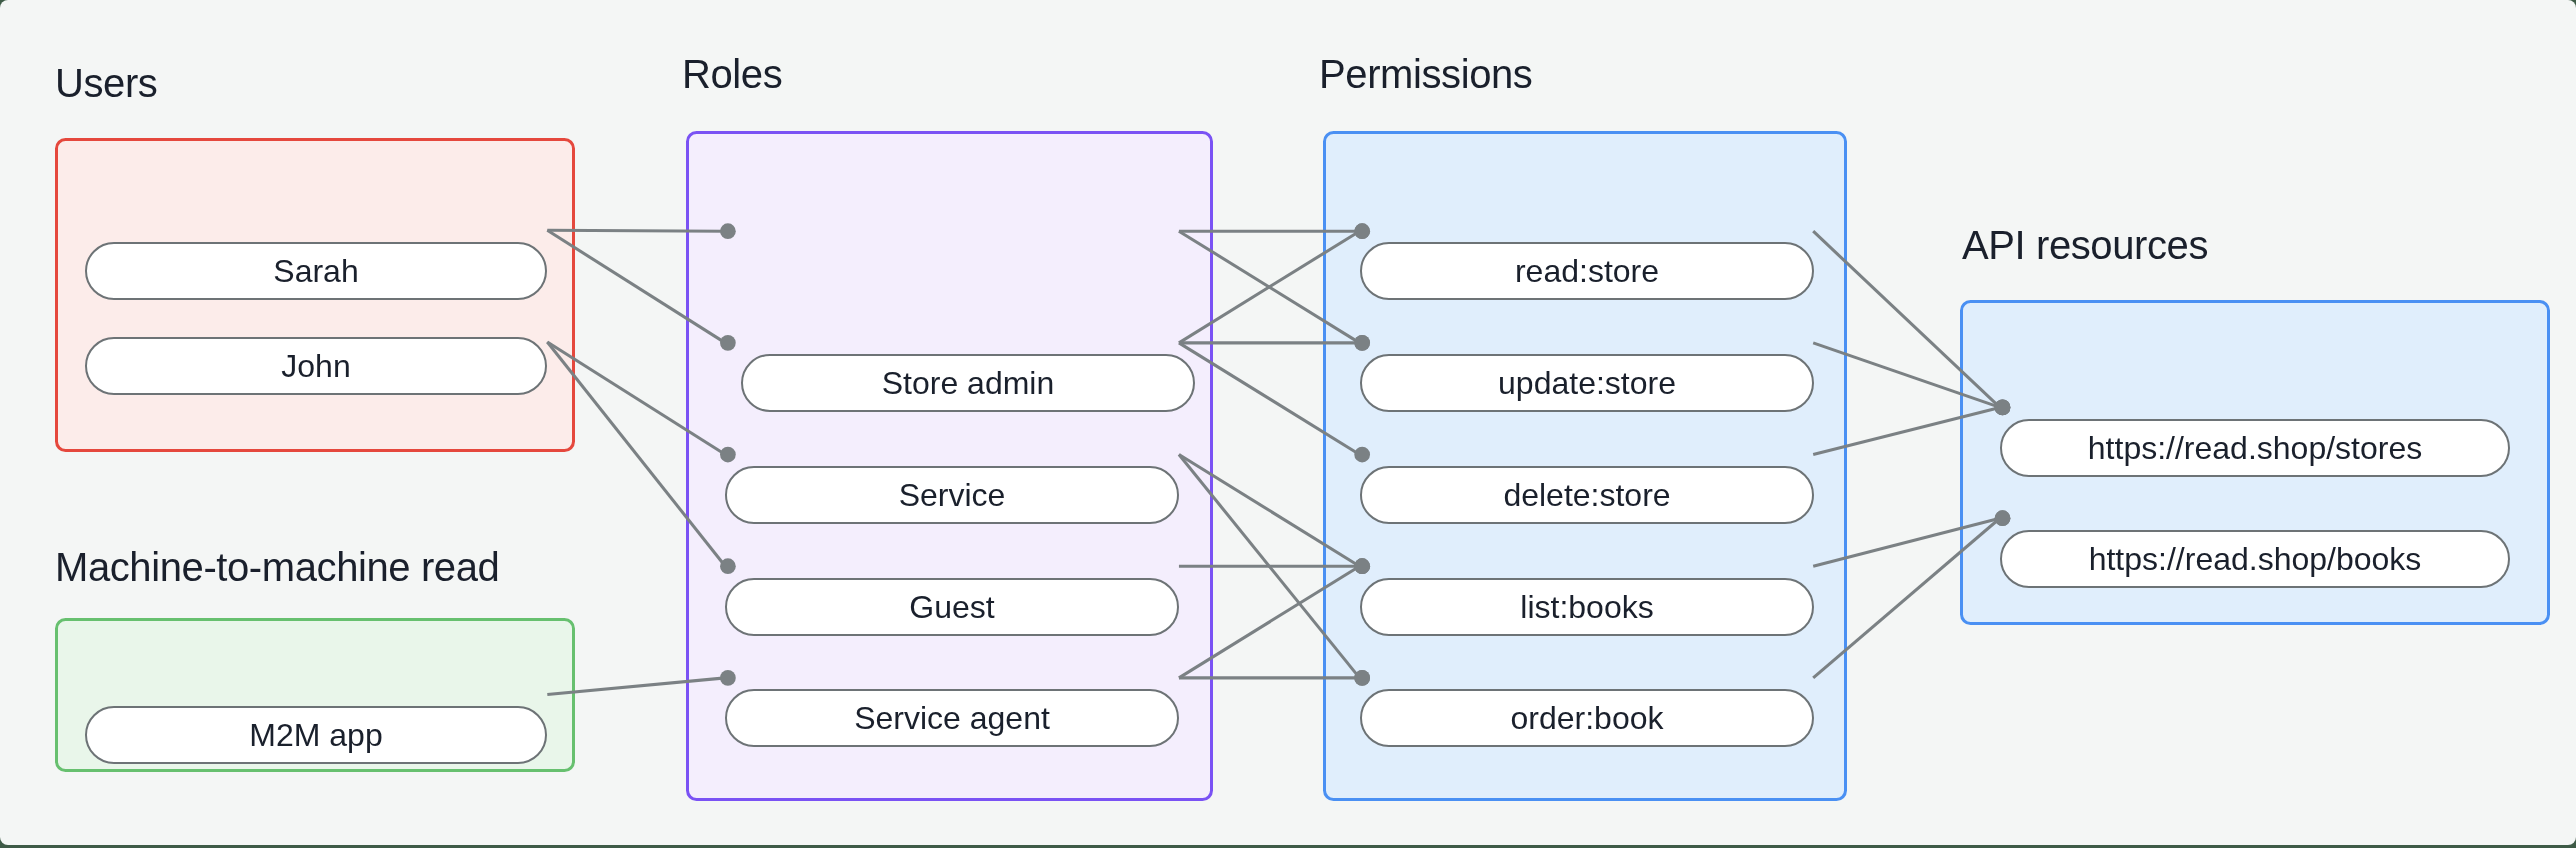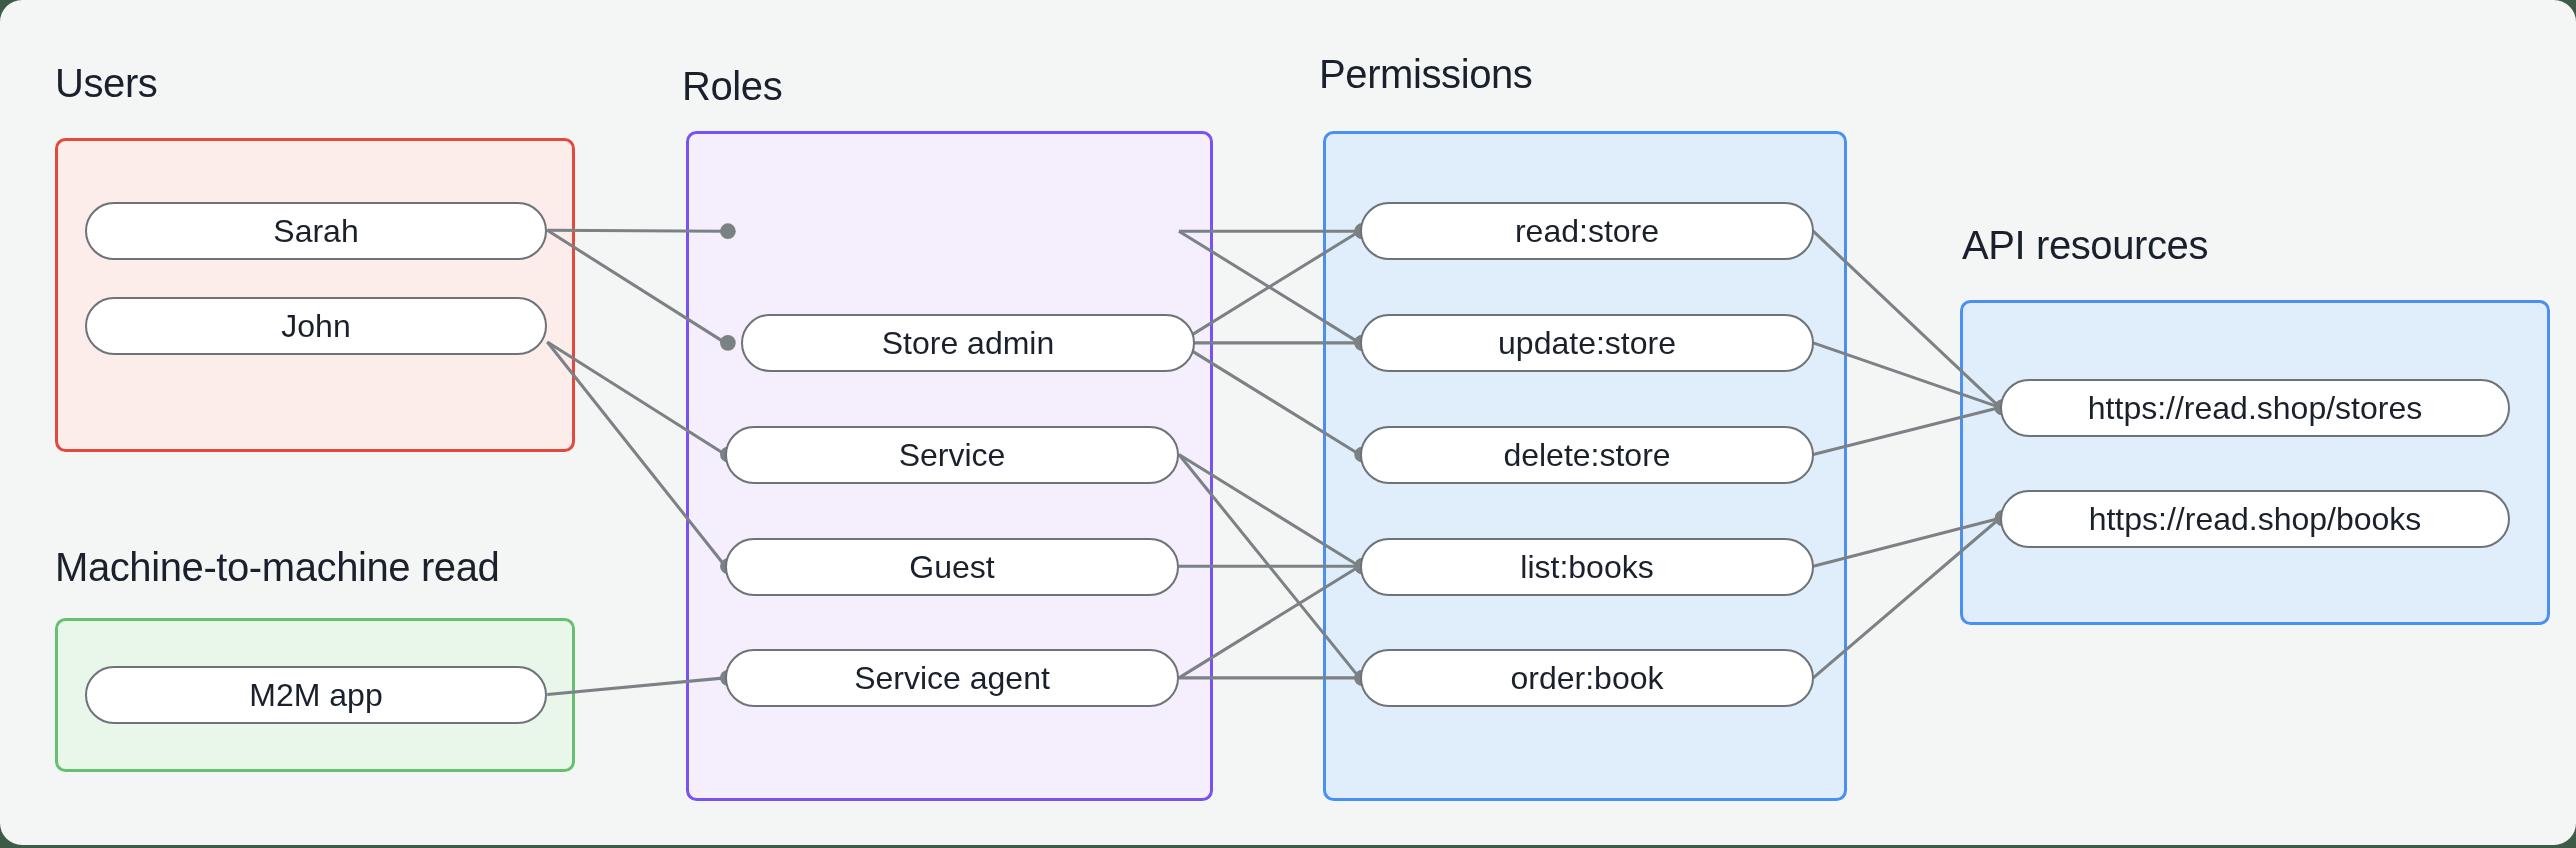--- a/index.html
+++ b/index.html
@@ -14,47 +14,47 @@
   *{box-sizing:border-box;}
   html,body{margin:0;padding:0;}
   body{
     width:2576px;height:848px;position:relative;
     background:var(--backdrop);
     font-family:"Liberation Sans","DejaVu Sans",sans-serif;
     color:var(--text);
   }
   .canvas{
     position:absolute;left:0;top:0;right:0;bottom:2.6px;
-    background:var(--canvas);border-radius:22px;overflow:hidden;padding-left:27px;
+    background:var(--canvas);border-radius:8px;overflow:hidden;padding-left:27px;
   }
   .section-label{
     position:absolute;font-size:40px;line-height:44px;font-weight:500;
     letter-spacing:-0.4px;color:var(--text);white-space:nowrap;z-index:1;
   }
   .group-box{position:absolute;border:3.5px solid;border-radius:10.5px;z-index:2;}
   .box-users{border-color:var(--users-border);background:var(--users-fill);}
   .box-m2m{border-color:var(--m2m-border);background:var(--m2m-fill);}
   .box-roles{border-color:var(--roles-border);background:var(--roles-fill);}
   .box-permissions{border-color:var(--permissions-border);background:var(--permissions-fill);}
   .box-api{border-color:var(--api-border);background:var(--api-fill);}
   #edges-layer{position:absolute;left:0;top:0;z-index:3;pointer-events:none;}
   .pill{
     position:absolute;height:58px;border:2.6px solid var(--pill-border);
     border-radius:31px;background:var(--pill-fill);
     display:flex;align-items:center;justify-content:center;
-    font-size:32px;color:var(--text);white-space:nowrap;z-index:4;
+    font-size:32px;color:var(--text);white-space:nowrap;z-index:4;margin-top:40px;
   }
 </style>
 </head>
 <body>
 
 <div class="canvas">
 
   <div class="section-label" style="left:55px;top:61px">Users</div>
-  <div class="section-label" style="left:682px;top:64px">Roles</div>
+  <div class="section-label" style="left:682px;top:52px">Roles</div>
   <div class="section-label" style="left:1319px;top:52px">Permissions</div>
   <div class="section-label" style="left:1962px;top:223px">API resources</div>
   <div class="section-label" style="left:55px;top:545px">Machine-to-machine read</div>
 
   <div class="group-box box-users" style="left:55px;top:138px;width:520px;height:314px"></div>
   <div class="group-box box-m2m" style="left:55px;top:618px;width:520px;height:154px"></div>
   <div class="group-box box-roles" style="left:686px;top:131px;width:527px;height:670px"></div>
   <div class="group-box box-permissions" style="left:1323px;top:131px;width:524px;height:670px"></div>
   <div class="group-box box-api" style="left:1960px;top:300px;width:590px;height:325px"></div>
 

